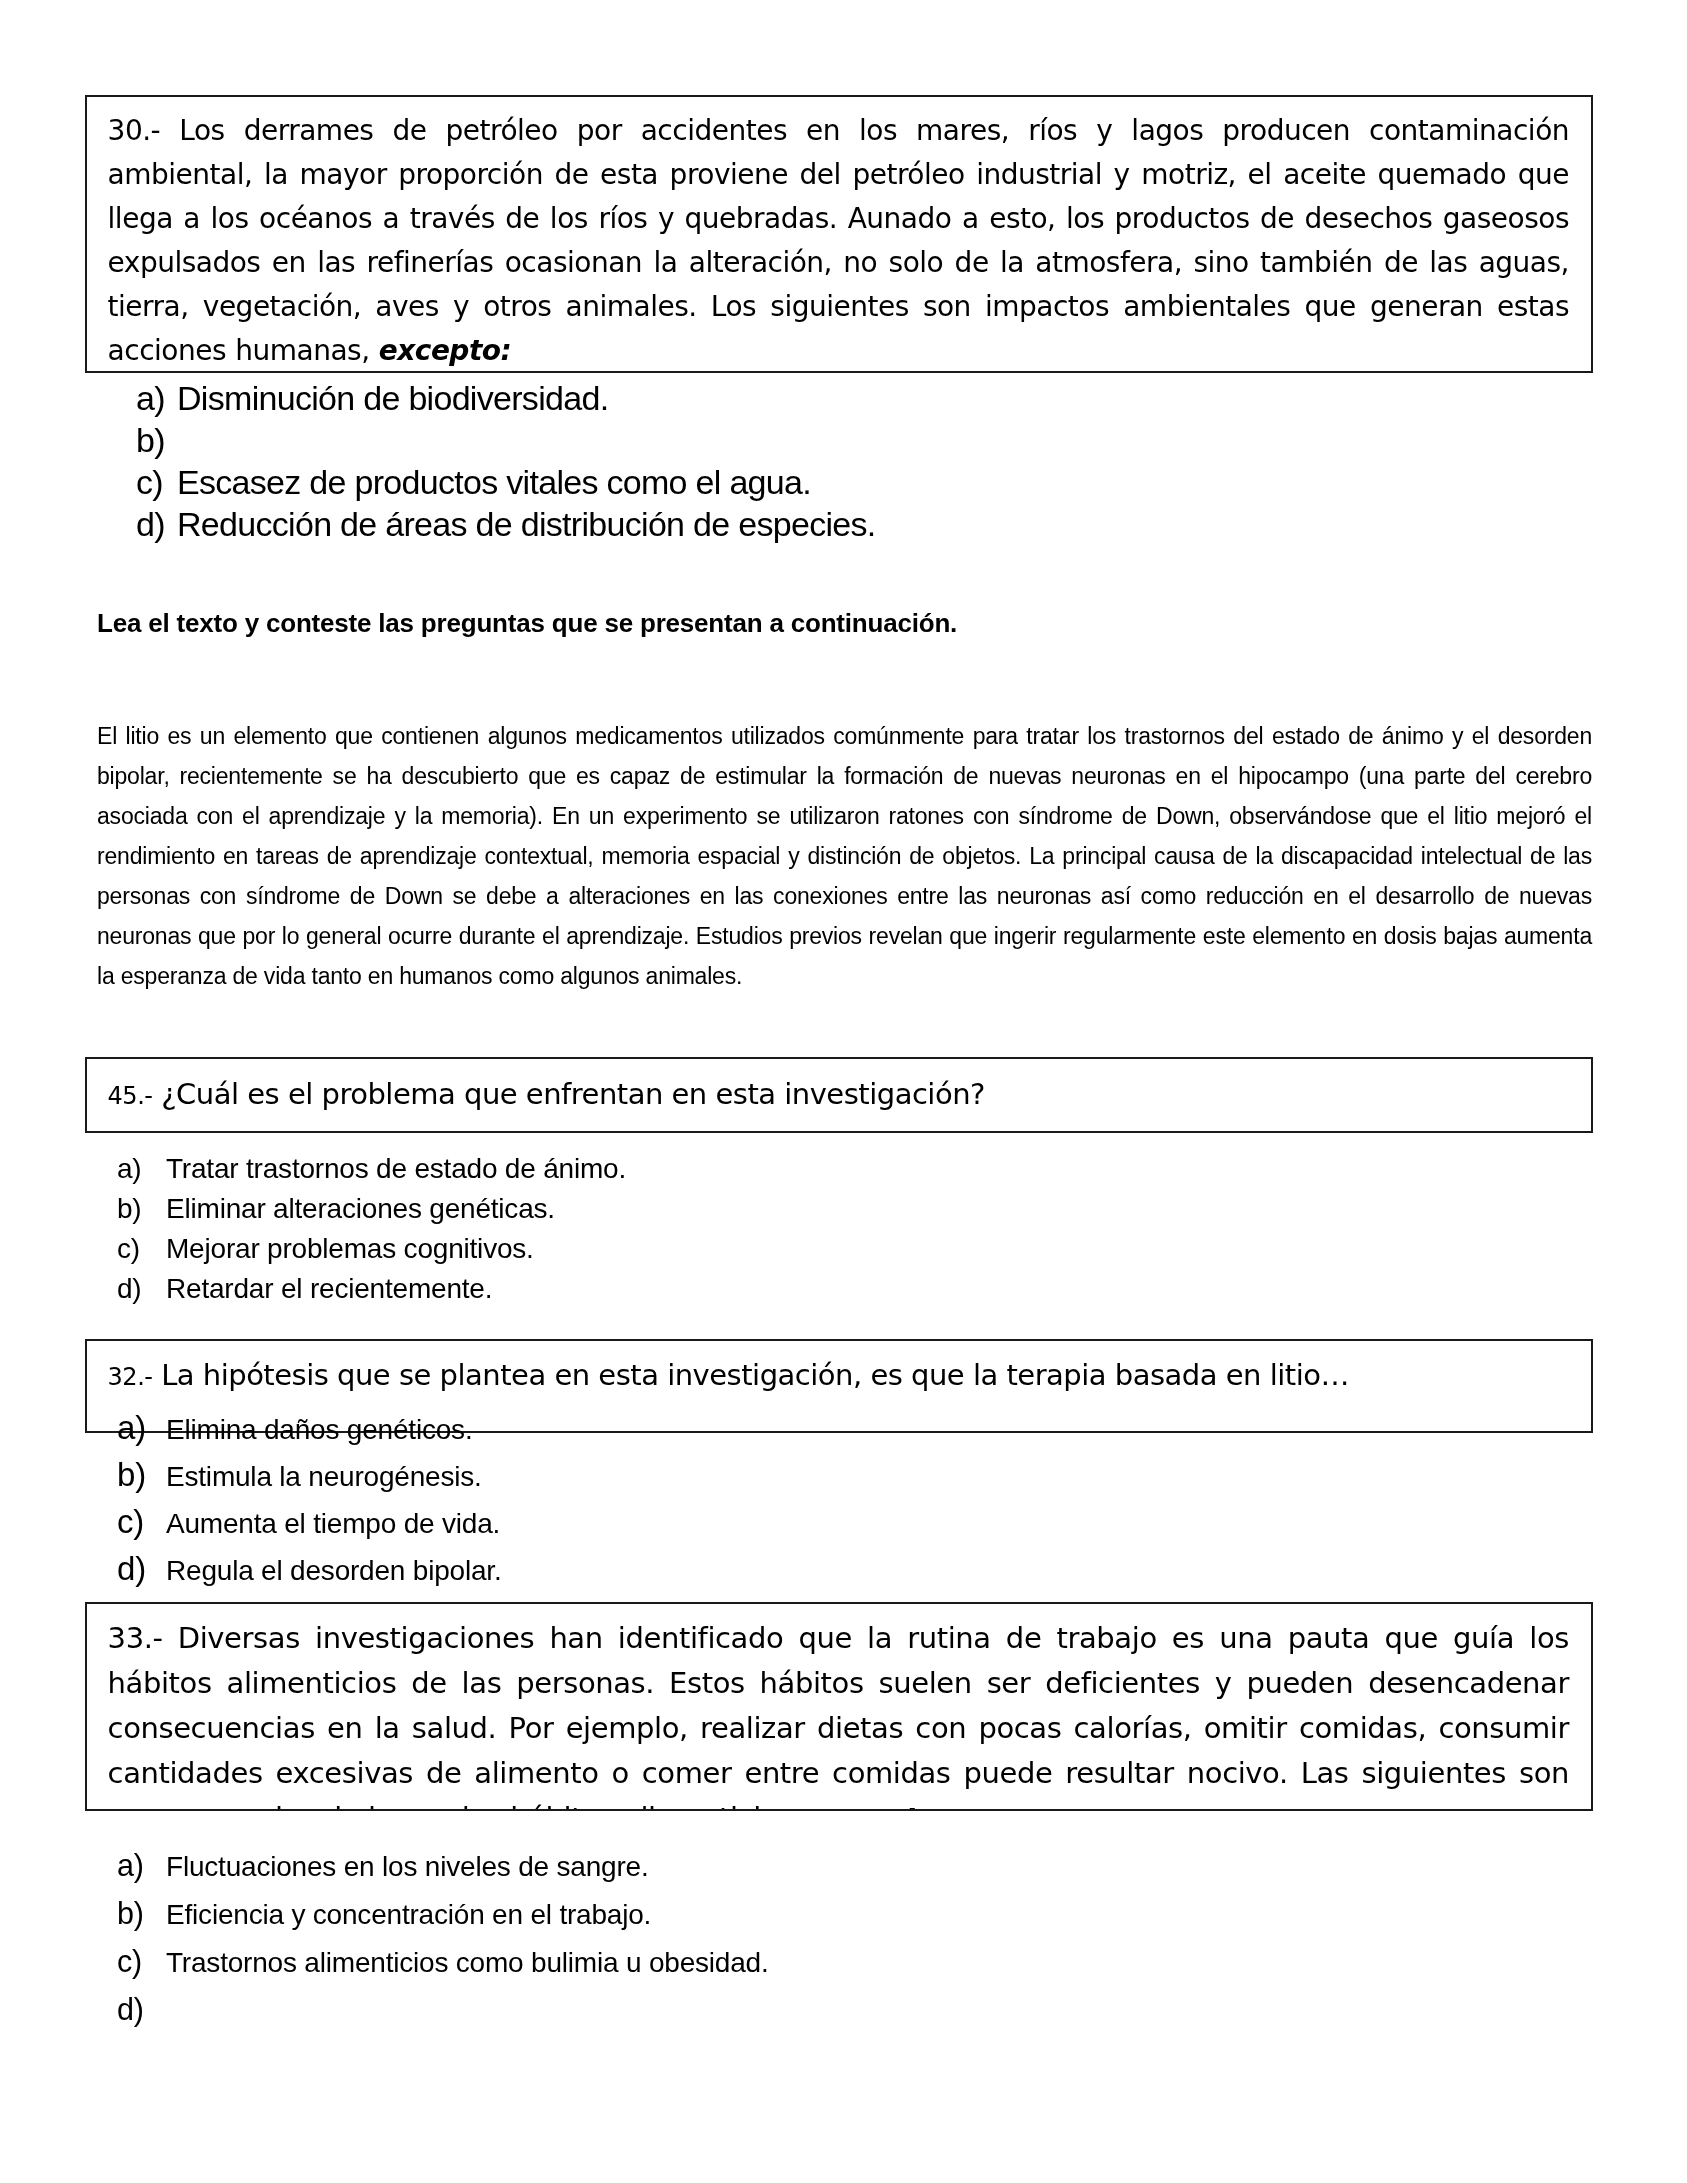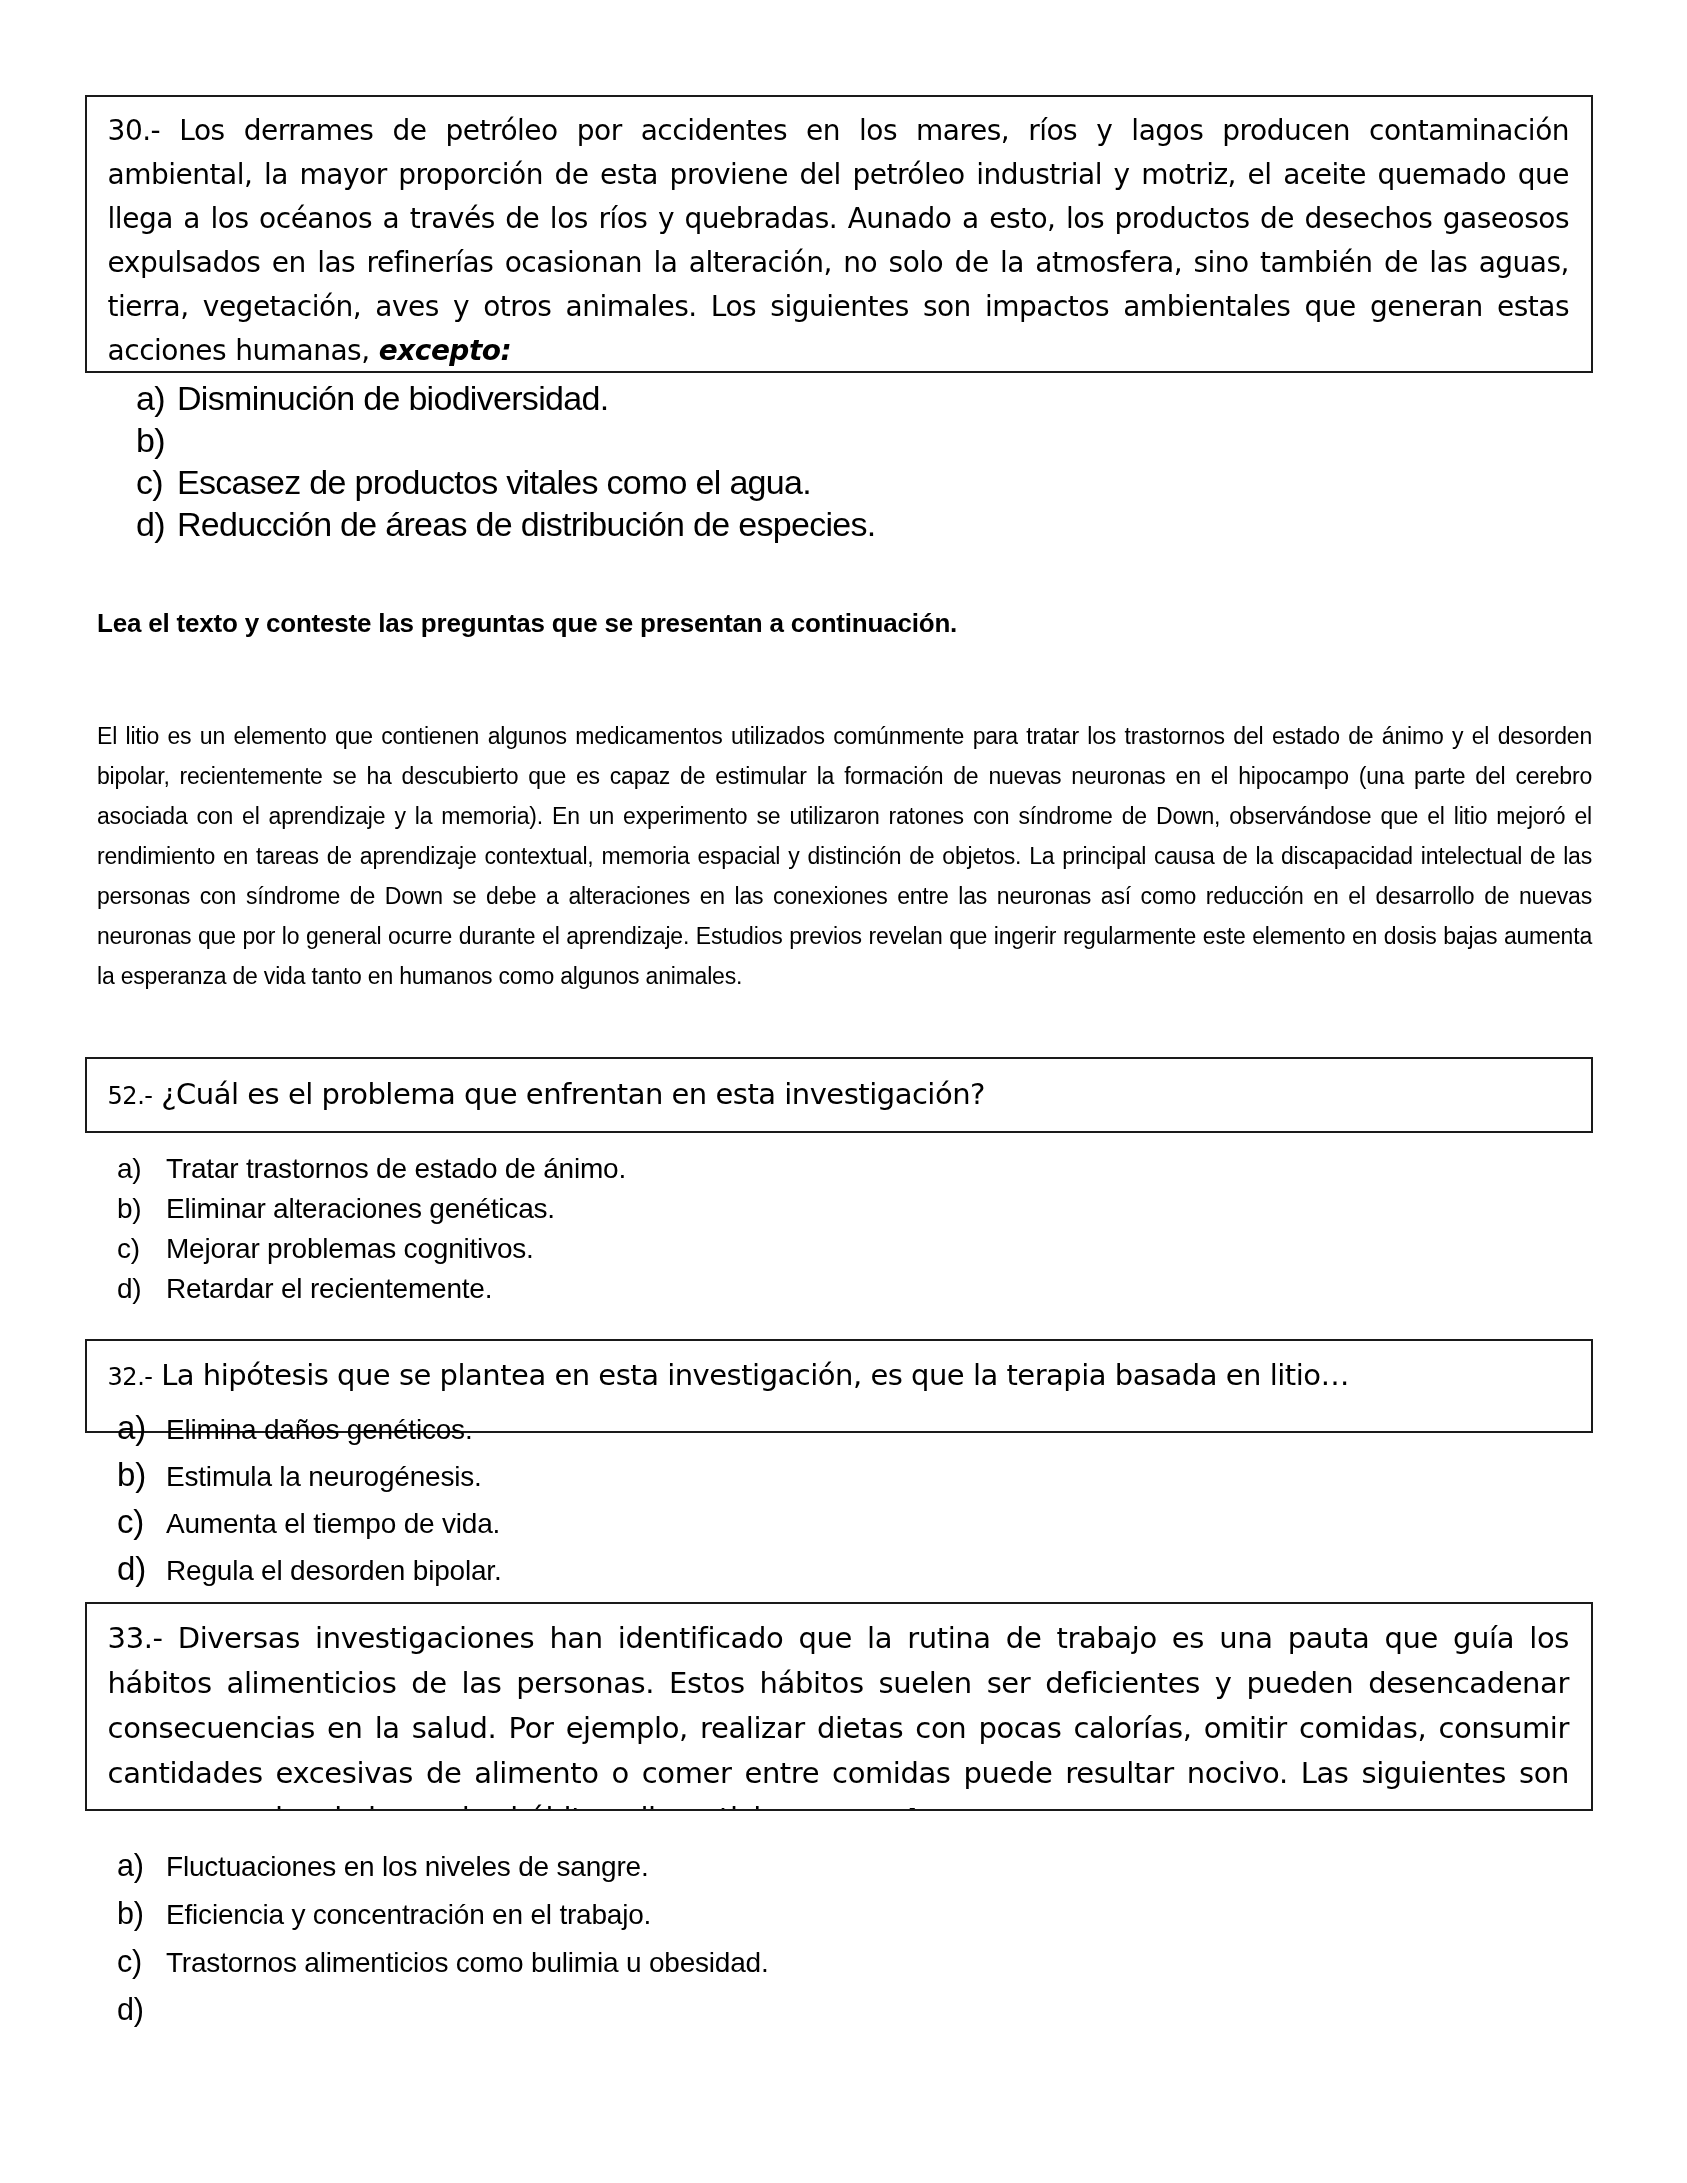--- a/index.html
+++ b/index.html
@@ -68,21 +68,21 @@
   <li>
       <span class="letter">d)</span>
       <span>Reducción de áreas de distribución de especies.</span>
     </li>
 </ul>
 
 <p class="instructions">Lea el texto y conteste las preguntas que se presentan a continuación.</p>
 <p class="reading">El litio es un elemento que contienen algunos medicamentos utilizados comúnmente para tratar los trastornos del estado de ánimo y el desorden bipolar, recientemente se ha descubierto que es capaz de estimular la formación de nuevas neuronas en el hipocampo (una parte del cerebro asociada con el aprendizaje y la memoria). En un experimento se utilizaron ratones con síndrome de Down, observándose que el litio mejoró el rendimiento en tareas de aprendizaje contextual, memoria espacial y distinción de objetos. La principal causa de la discapacidad intelectual de las personas con síndrome de Down se debe a alteraciones en las conexiones entre las neuronas así como reducción en el desarrollo de nuevas neuronas que por lo general ocurre durante el aprendizaje. Estudios previos revelan que ingerir regularmente este elemento en dosis bajas aumenta la esperanza de vida tanto en humanos como algunos animales.</p>
 
 <div class="box q31">
-  <p class="qtext"><span class="qnum-small">52.-</span> <span>¿Cuál es el problema que enfrentan en esta investigación?</span></p>
+  <p class="qtext"><span class="qnum-small">45.-</span> <span>¿Cuál es el problema que enfrentan en esta investigación?</span></p>
 </div>
 <ul class="opts o31">
   <li>
       <span class="letter">a)</span>
       <span>Tratar trastornos de estado de ánimo.</span>
     </li>
   <li>
       <span class="letter">b)</span>
       <span>Eliminar alteraciones genéticas.</span>
     </li>

